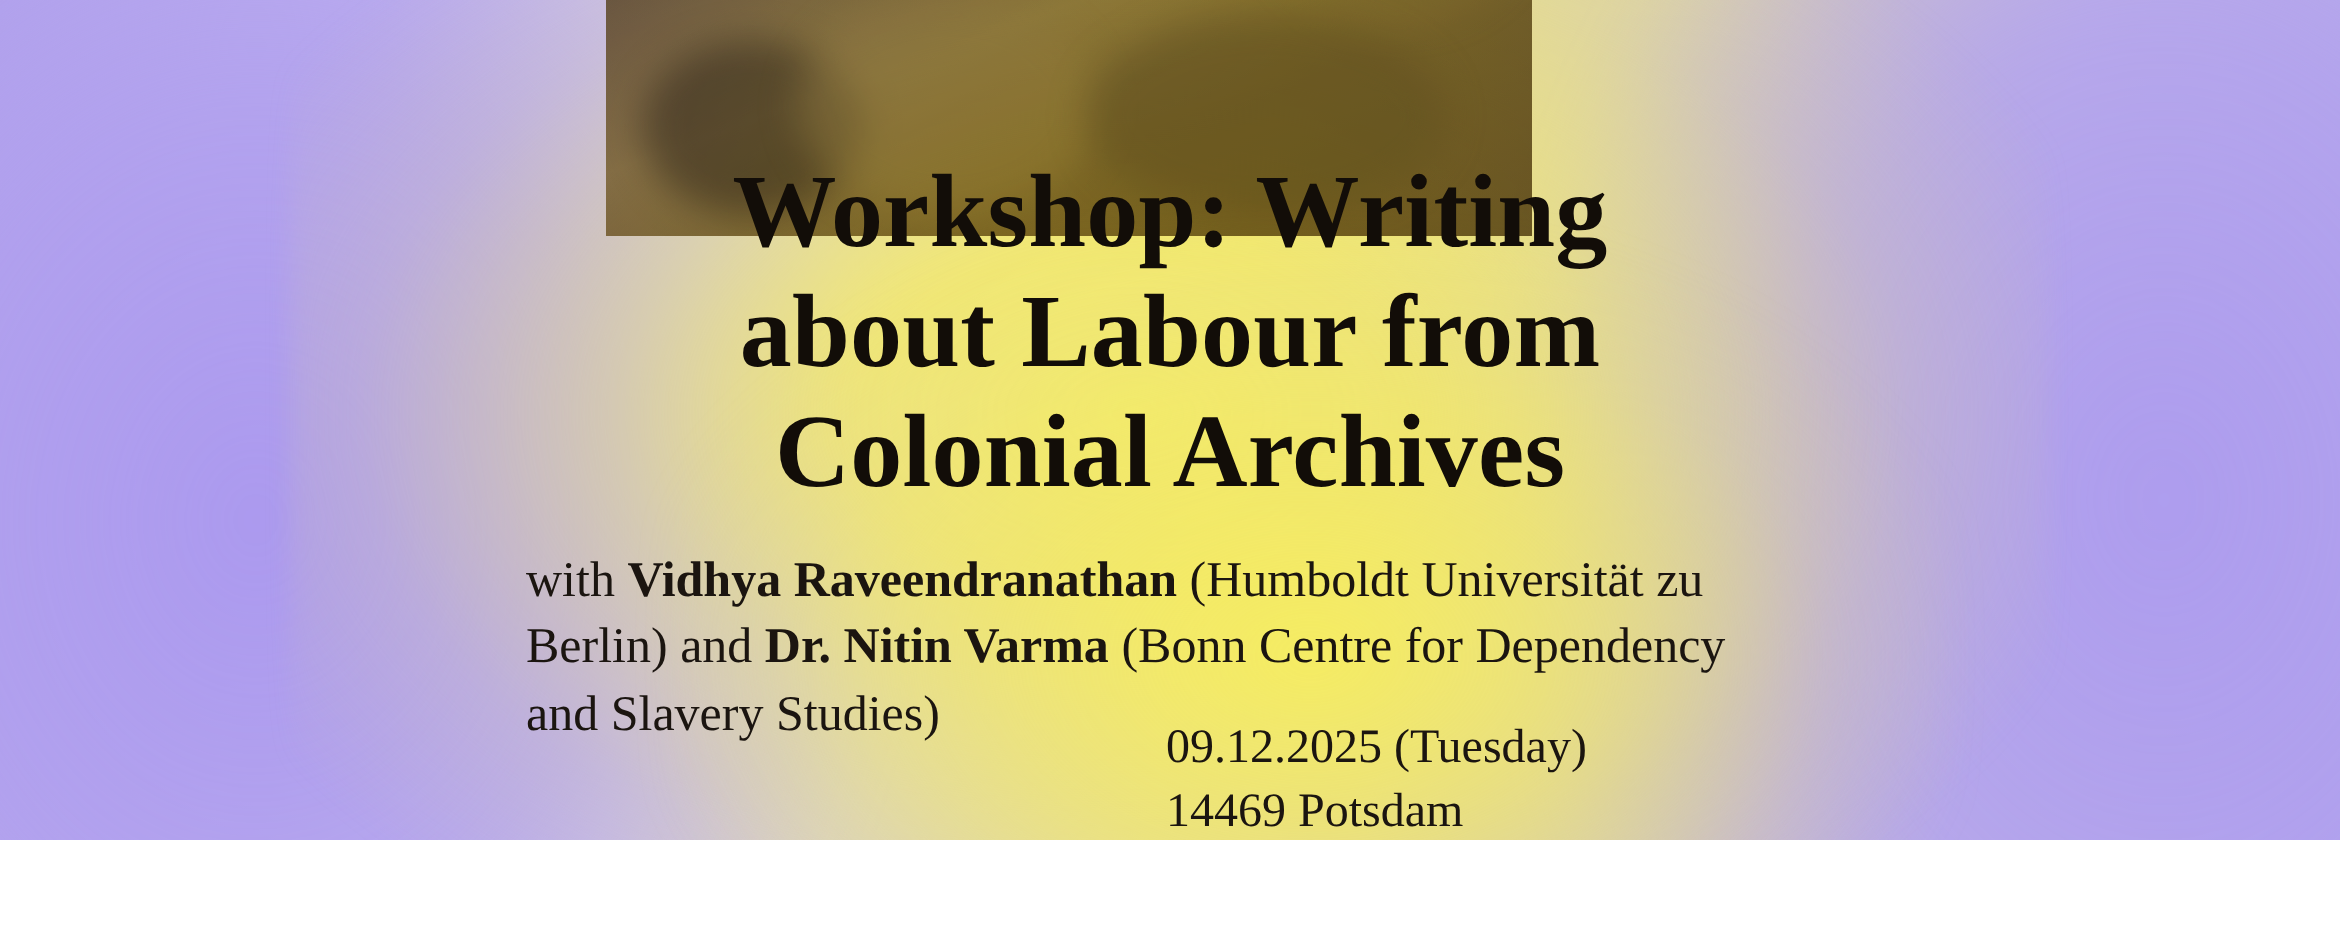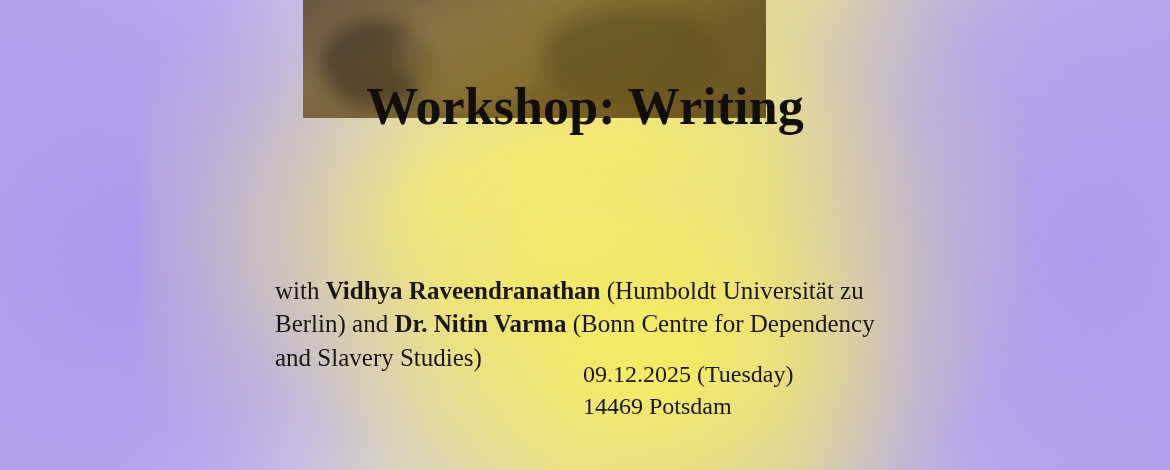--- a/index.html
+++ b/index.html
@@ -8,21 +8,21 @@
   }
   body {
     width: 1170px;
     height: 470px;
     overflow: hidden;
     font-family: "Liberation Serif", serif;
   }
   .poster {
     position: relative;
     width: 1170px;
-    height: 470px;
+    height: 420px;
     overflow: hidden;
     background: #b9a8ee;
   }
   
   .bg-base {
     position: absolute;
     inset: 0;
     background: linear-gradient(100deg,
         #b3a4ec 0%,
         #c0b3ef 16%,
@@ -134,21 +134,20 @@
   .title .line { display: block; }
 
   .speakers {
     position: absolute;
     left: 263px;
     top: 249px;
     width: 640px;
     font-size: 25px;
     line-height: 1.33;
     color: #1b1510;
-    margin-left: 12px;
   }
   .speakers b { font-weight: 700; }
 
   .details {
     position: absolute;
     left: 583px;
     top: 358px;
     width: 520px;
     font-size: 24px;
     line-height: 1.35;
@@ -170,20 +169,22 @@
 
     <span class="blob blob-f"></span>
     <span class="blob blob-a"></span>
     <span class="blob blob-b"></span>
     <span class="blob blob-c"></span>
   </div>
 
   <div class="content">
     <h1 class="title">
       <span class="line">Workshop: Writing</span>
+      <span class="line">about Labour from</span>
+      <span class="line">Colonial Archives</span>
     </h1>
 
     <p class="speakers"><span>with </span><b>Vidhya Raveendranathan</b><span> (Humboldt Universität zu Berlin) and </span><b>Dr. Nitin Varma</b><span> (Bonn Centre for Dependency and Slavery Studies)</span></p>
 
     <div class="details">
       <span class="row">09.12.2025 (Tuesday)</span>
       <span class="row">14469 Potsdam</span>
     </div>
   </div>
 </div>

